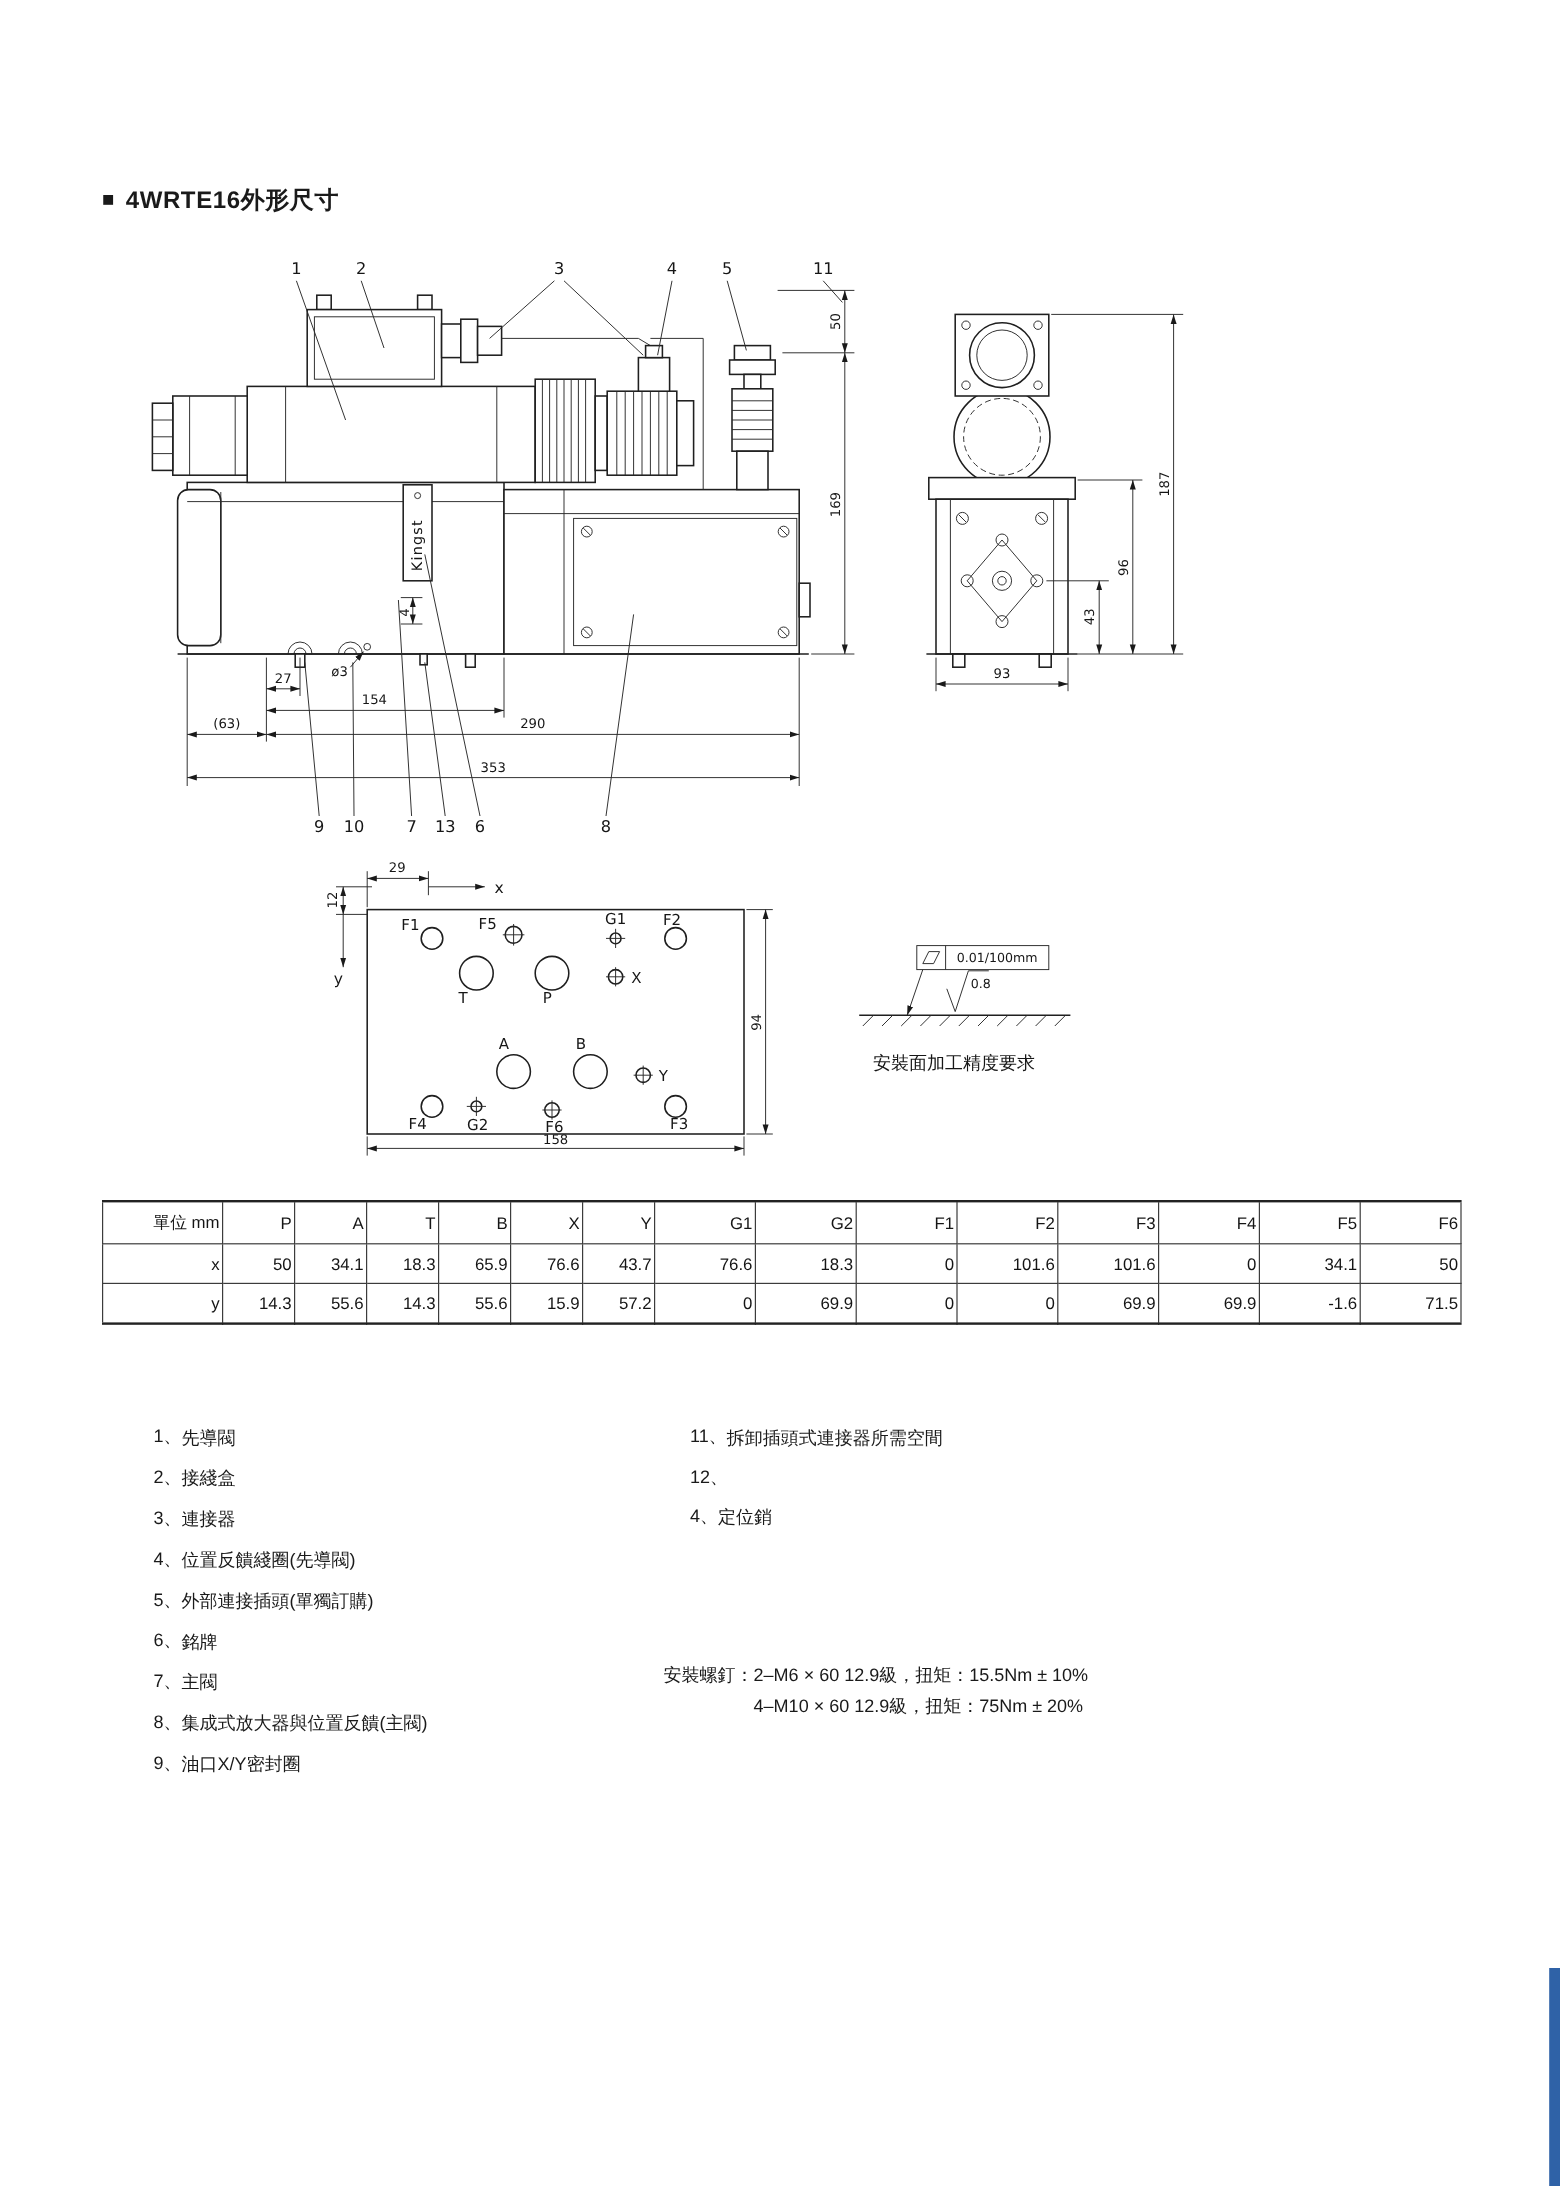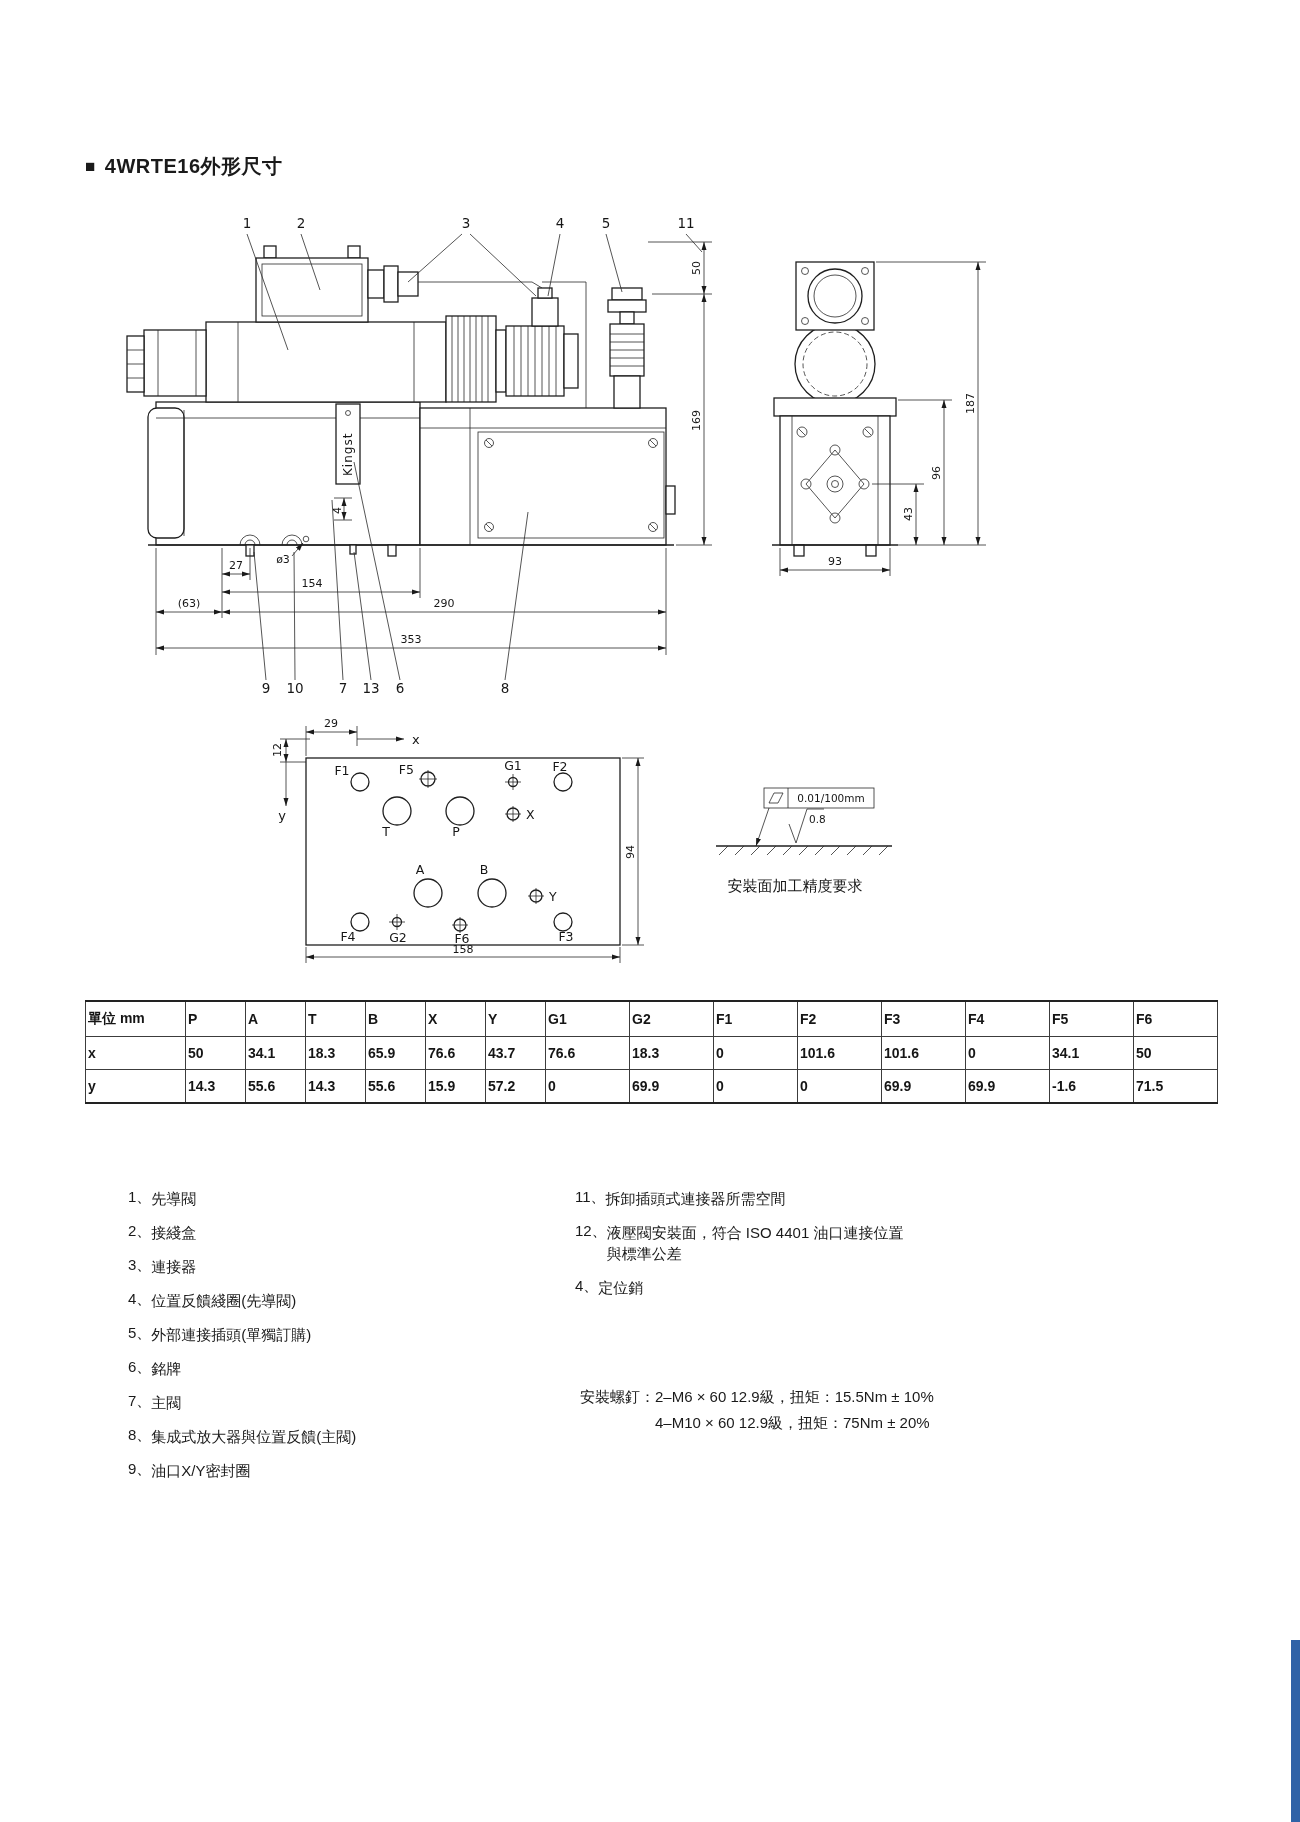--- a/index.html
+++ b/index.html
@@ -19,31 +19,31 @@
   .callout{font-size:13.5px}
   .porttxt{font-size:12.5px}
   .axtxt{font-size:13px}
   .brandtxt{font-size:12px;letter-spacing:1px}
   .smalltxt{font-size:10.5px}
   .cap{font-size:15px}
   .anchor-mid{text-anchor:middle}
   .anchor-end{text-anchor:end}
   table.dims{position:absolute;left:85px;top:1000px;border-collapse:collapse;
              border-top:2px solid #222;border-bottom:2px solid #222}
-  table.dims th,table.dims td{border:1px solid #3c3c3c;text-align:left;
-             font-weight:bold;font-size:14px;padding:8px 2px;color:#151515}
+  table.dims th,table.dims td{border:1px solid #3c3c3c;text-align:right;
+             font-weight:normal;font-size:14px;padding:8px 2px;color:#151515}
   table.dims td.pre{white-space:pre-line;font-size:13px;line-height:1.3;padding:4px 2px}
   table.dims tr.num td{padding:6px 2px}
   .legend{position:absolute;font-size:15px}
   .legend .item{display:flex;margin-bottom:13px}
   .legend .num{flex:0 0 auto}
   .legend .txt{white-space:pre-line;line-height:1.4}
   .legend-left{left:128px;top:1188px;width:430px}
   .legend-right{left:575px;top:1188px;width:500px}
-  .bolt-note{position:absolute;left:580px;top:1384px;font-size:15px;display:flex;line-height:1.75}
+  .bolt-note{position:absolute;left:553px;top:1384px;font-size:15px;display:flex;line-height:1.75}
   .edge-tab{position:absolute;right:0;top:1640px;width:9px;height:182px;background:#2f62a7}
 </style>
 </head>
 <body>
 
 <div class="title">
   <span class="bullet">■</span>
   <span>4WRTE16外形尺寸</span>
 </div>
 
@@ -492,22 +492,20 @@
     </div>
 </div>
 
 <div class="legend legend-right">
   <div class="item">
       <span class="num">11、</span>
       <span class="txt">拆卸插頭式連接器所需空間</span>
     </div>
   <div class="item">
       <span class="num">12、</span>
-      <span class="txt">液壓閥安裝面，符合 ISO 4401 油口連接位置
-與標準公差</span>
     </div>
   <div class="item">
       <span class="num">4、</span>
       <span class="txt">定位銷</span>
     </div>
 </div>
 
 <div class="bolt-note">
   <span>安裝螺釘：</span>
   <span>

